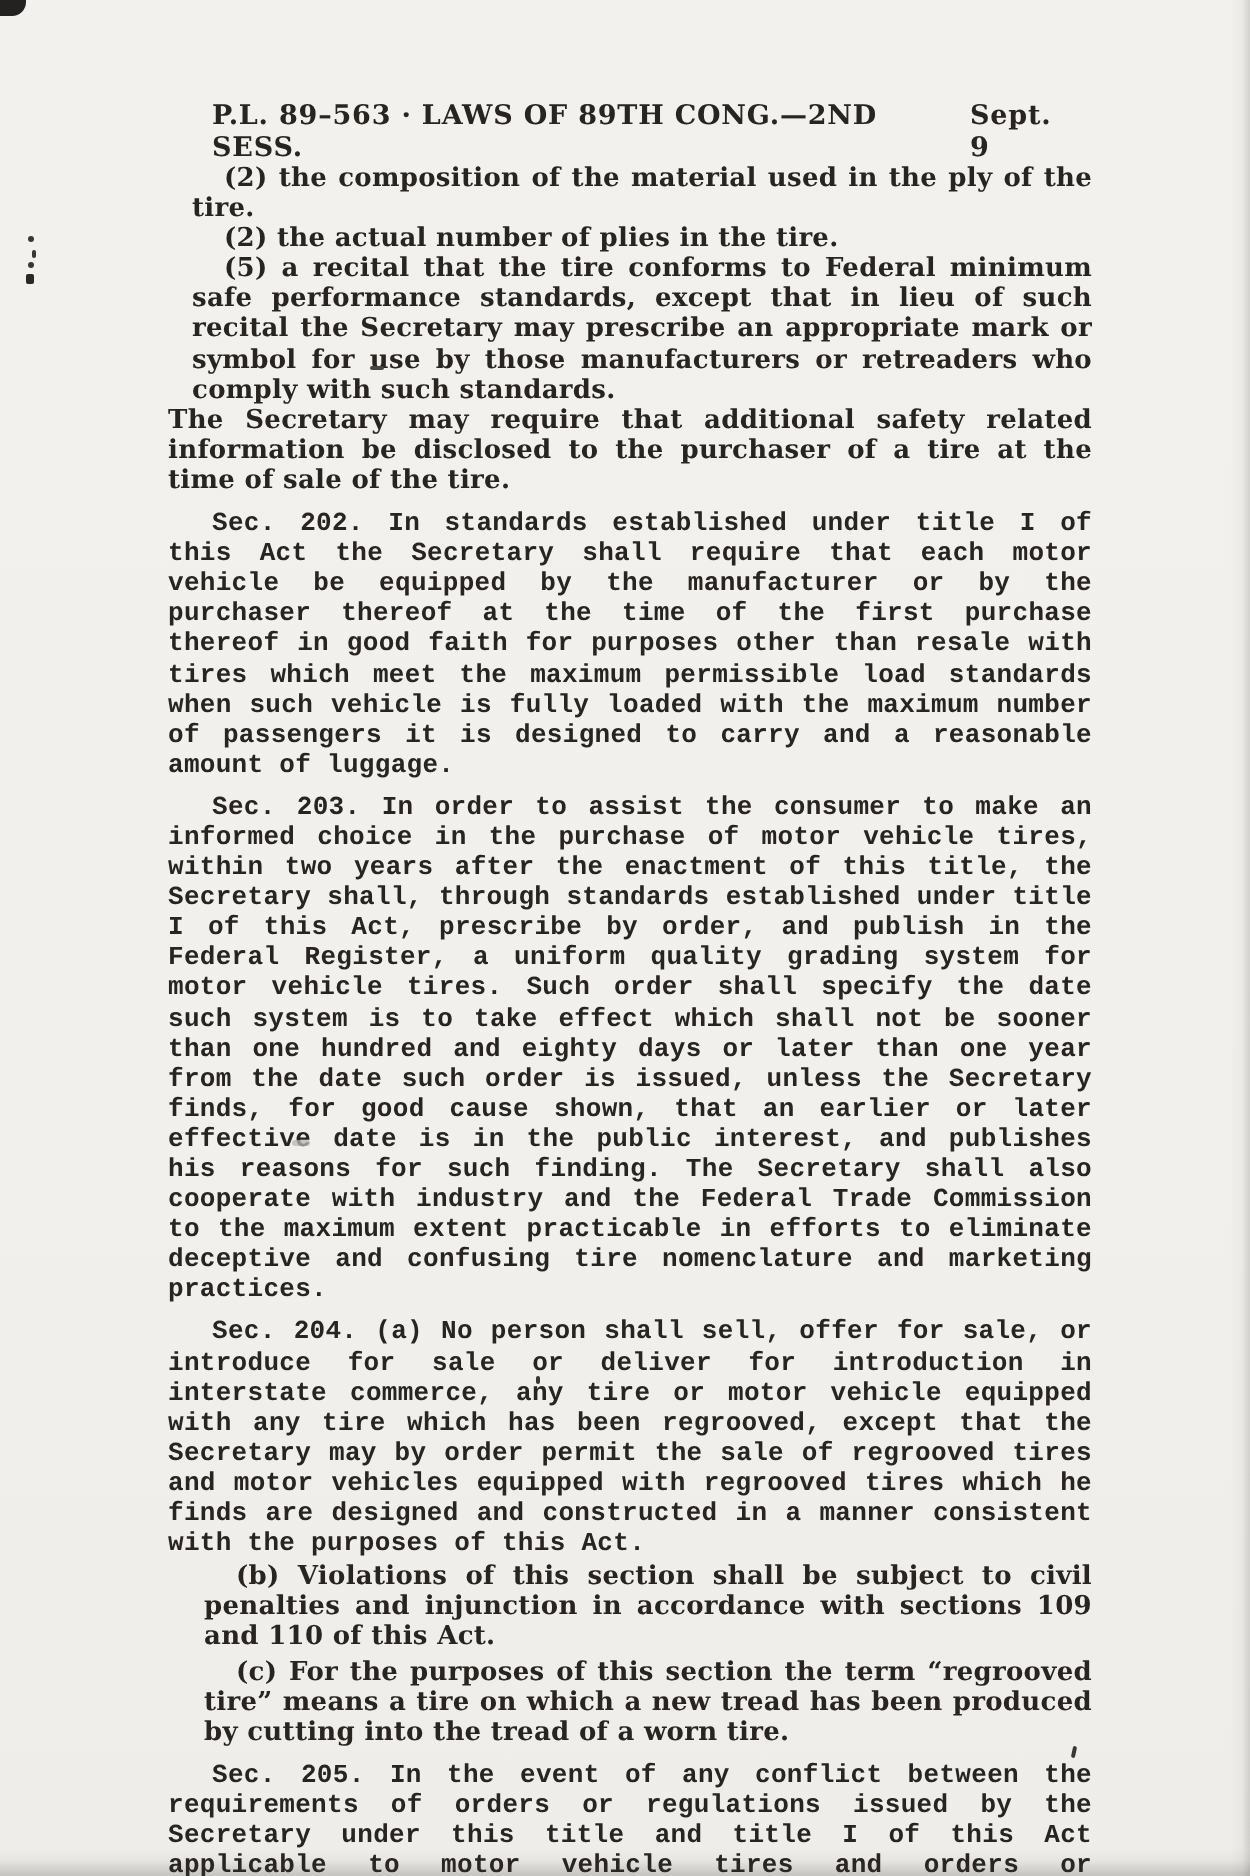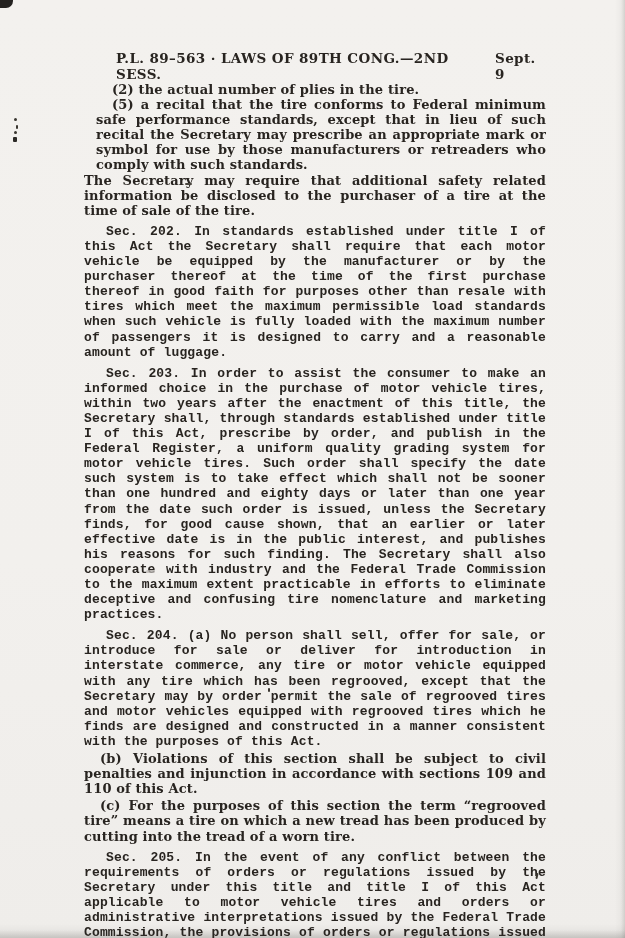--- a/index.html
+++ b/index.html
@@ -14,37 +14,37 @@
   }
   .scan{
     position:relative;width:625px;height:938px;overflow:hidden;
     background:
       linear-gradient(to left, rgba(0,0,0,0.05), rgba(0,0,0,0) 10px),
       linear-gradient(to top, rgba(0,0,0,0.07), rgba(0,0,0,0) 14px),
       linear-gradient(180deg,#f3f1ee 0%, #f2f0ed 60%, #efedea 100%);
     color:var(--ink);
   }
   .running-head{
-    position:absolute;top:50px;left:88px;width:462px;
+    position:absolute;top:50px;left:78px;width:462px;
     display:flex;justify-content:space-between;align-items:baseline;
     font-size:13.5px;font-weight:700;letter-spacing:0.4px;
   }
   .running-head .rh-left{padding-left:28px;}
   .text-block{
     position:absolute;top:82px;left:84px;width:462px;
     font-size:13px;font-weight:700;line-height:15.1px;
     letter-spacing:0.15px;
   }
   .para{
     margin:0;text-align:justify;
   }
   .para.clause{margin-left:12px;text-indent:16px;}
   .para.flush{text-indent:0;}
   .para.section{text-indent:22px;margin-top:6px;font-family:Liberation Mono, monospace;}
-  .para.sub{text-indent:16px;margin-top:2px;}
+  .para.sub{text-indent:16px;margin-top:2px;margin-left:18px;}
   .folio{
     position:absolute;top:892px;left:84px;width:462px;
     text-align:center;font-size:15px;font-weight:700;letter-spacing:1px;
   }
   
   .artifact{position:absolute;background:#3a3630;border-radius:50%;}
   .corner-blob{left:0;top:0;width:13px;height:8px;background:#242220;border-radius:0 0 7px 0;}
   .margin-dot-1{left:14px;top:118px;width:3px;height:3px;}
   .margin-dot-2{left:16px;top:125px;width:2px;height:4px;border-radius:1px;}
   .margin-dot-3{left:14px;top:131px;width:3px;height:3px;}
@@ -62,20 +62,21 @@
 <body>
 
 <div class="scan">
 
   <div class="running-head">
     <span class="rh-left">P.L. 89–563  ·  LAWS OF 89TH CONG.—2ND SESS.</span>
     <span class="rh-right">Sept. 9</span>
   </div>
 
   <div class="text-block">
+      <p class="para clause">(2)  the composition of the material used in the ply of the tire.</p>
       <p class="para clause">(2)  the actual number of plies in the tire.</p>
       <p class="para clause">(5)  a recital that the tire conforms to Federal minimum safe performance standards, except that in lieu of such recital the Secretary may prescribe an appropriate mark or symbol for use by those manufacturers or retreaders who comply with such standards.</p>
       <p class="para flush">The Secretary may require that additional safety related information be disclosed to the purchaser of a tire at the time of sale of the tire.</p>
       <p class="para section">Sec. 202.  In standards established under title I of this Act the Secretary shall require that each motor vehicle be equipped by the manufacturer or by the purchaser thereof at the time of the first purchase thereof in good faith for purposes other than resale with tires which meet the maximum permissible load standards when such vehicle is fully loaded with the maximum number of passengers it is designed to carry and a reasonable amount of luggage.</p>
       <p class="para section">Sec. 203.  In order to assist the consumer to make an informed choice in the purchase of motor vehicle tires, within two years after the enactment of this title, the Secretary shall, through standards established under title I of this Act, prescribe by order, and publish in the Federal Register, a uniform quality grading system for motor vehicle tires.  Such order shall specify the date such system is to take effect which shall not be sooner than one hundred and eighty days or later than one year from the date such order is issued, unless the Secretary finds, for good cause shown, that an earlier or later effective date is in the public interest, and publishes his reasons for such finding.  The Secretary shall also cooperate with industry and the Federal Trade Commission to the maximum extent practicable in efforts to eliminate deceptive and confusing tire nomenclature and marketing practices.</p>
       <p class="para section">Sec. 204.  (a) No person shall sell, offer for sale, or introduce for sale or deliver for introduction in interstate commerce, any tire or motor vehicle equipped with any tire which has been regrooved, except that the Secretary may by order permit the sale of regrooved tires and motor vehicles equipped with regrooved tires which he finds are designed and constructed in a manner consistent with the purposes of this Act.</p>
       <p class="para sub">(b) Violations of this section shall be subject to civil penalties and injunction in accordance with sections 109 and 110 of this Act.</p>
       <p class="para sub">(c) For the purposes of this section the term “regrooved tire” means a tire on which a new tread has been produced by cutting into the tread of a worn tire.</p>
       <p class="para section">Sec. 205.  In the event of any conflict between the requirements of orders or regulations issued by the Secretary under this title and title I of this Act applicable to motor vehicle tires and orders or administrative interpretations issued by the Federal Trade Commission, the provisions of orders or regulations issued by the Secretary shall prevail.</p>
     </div>

